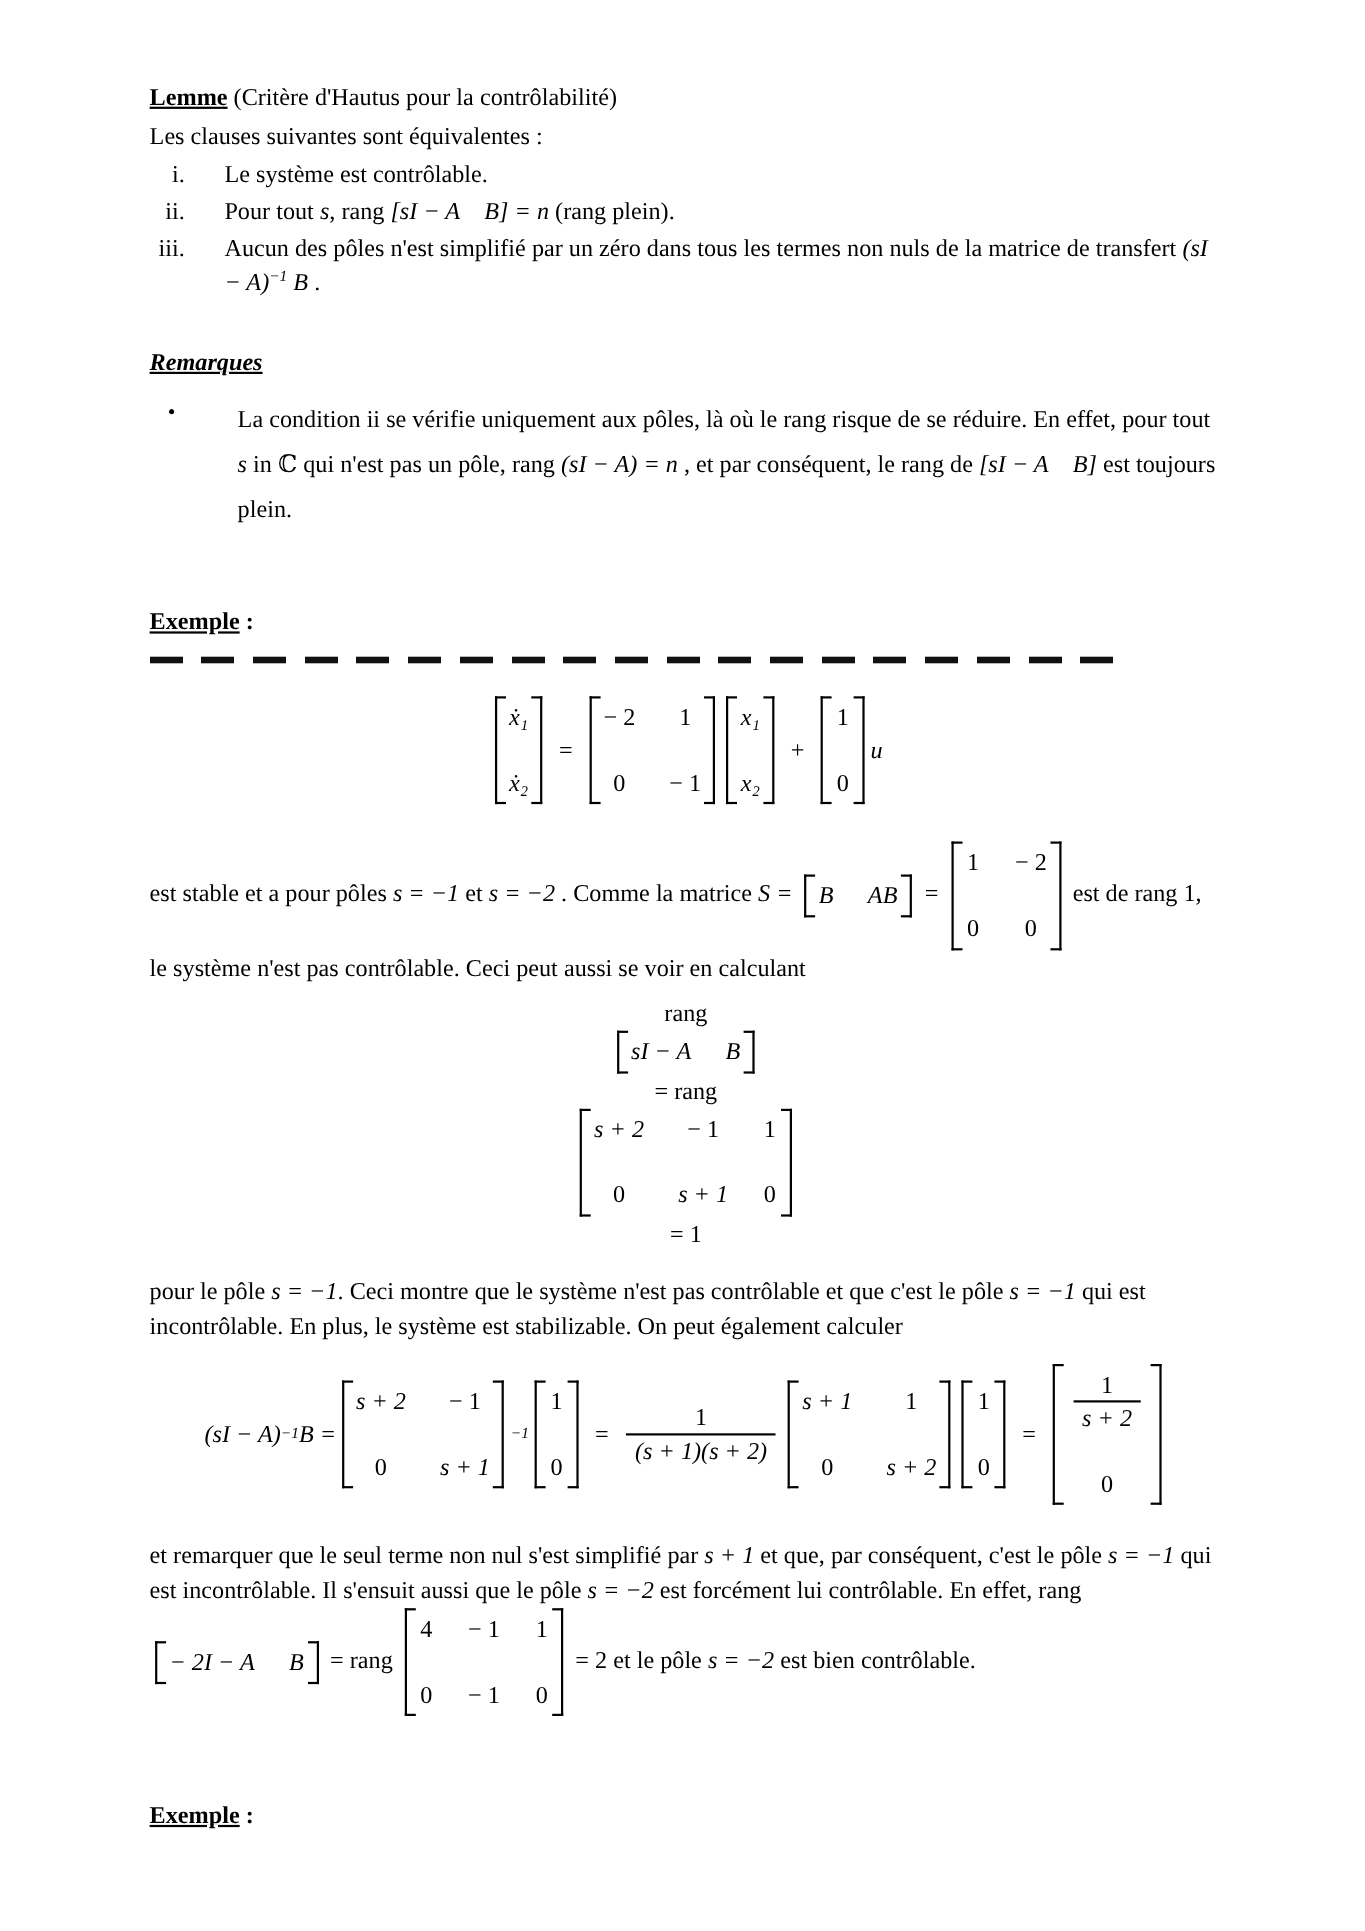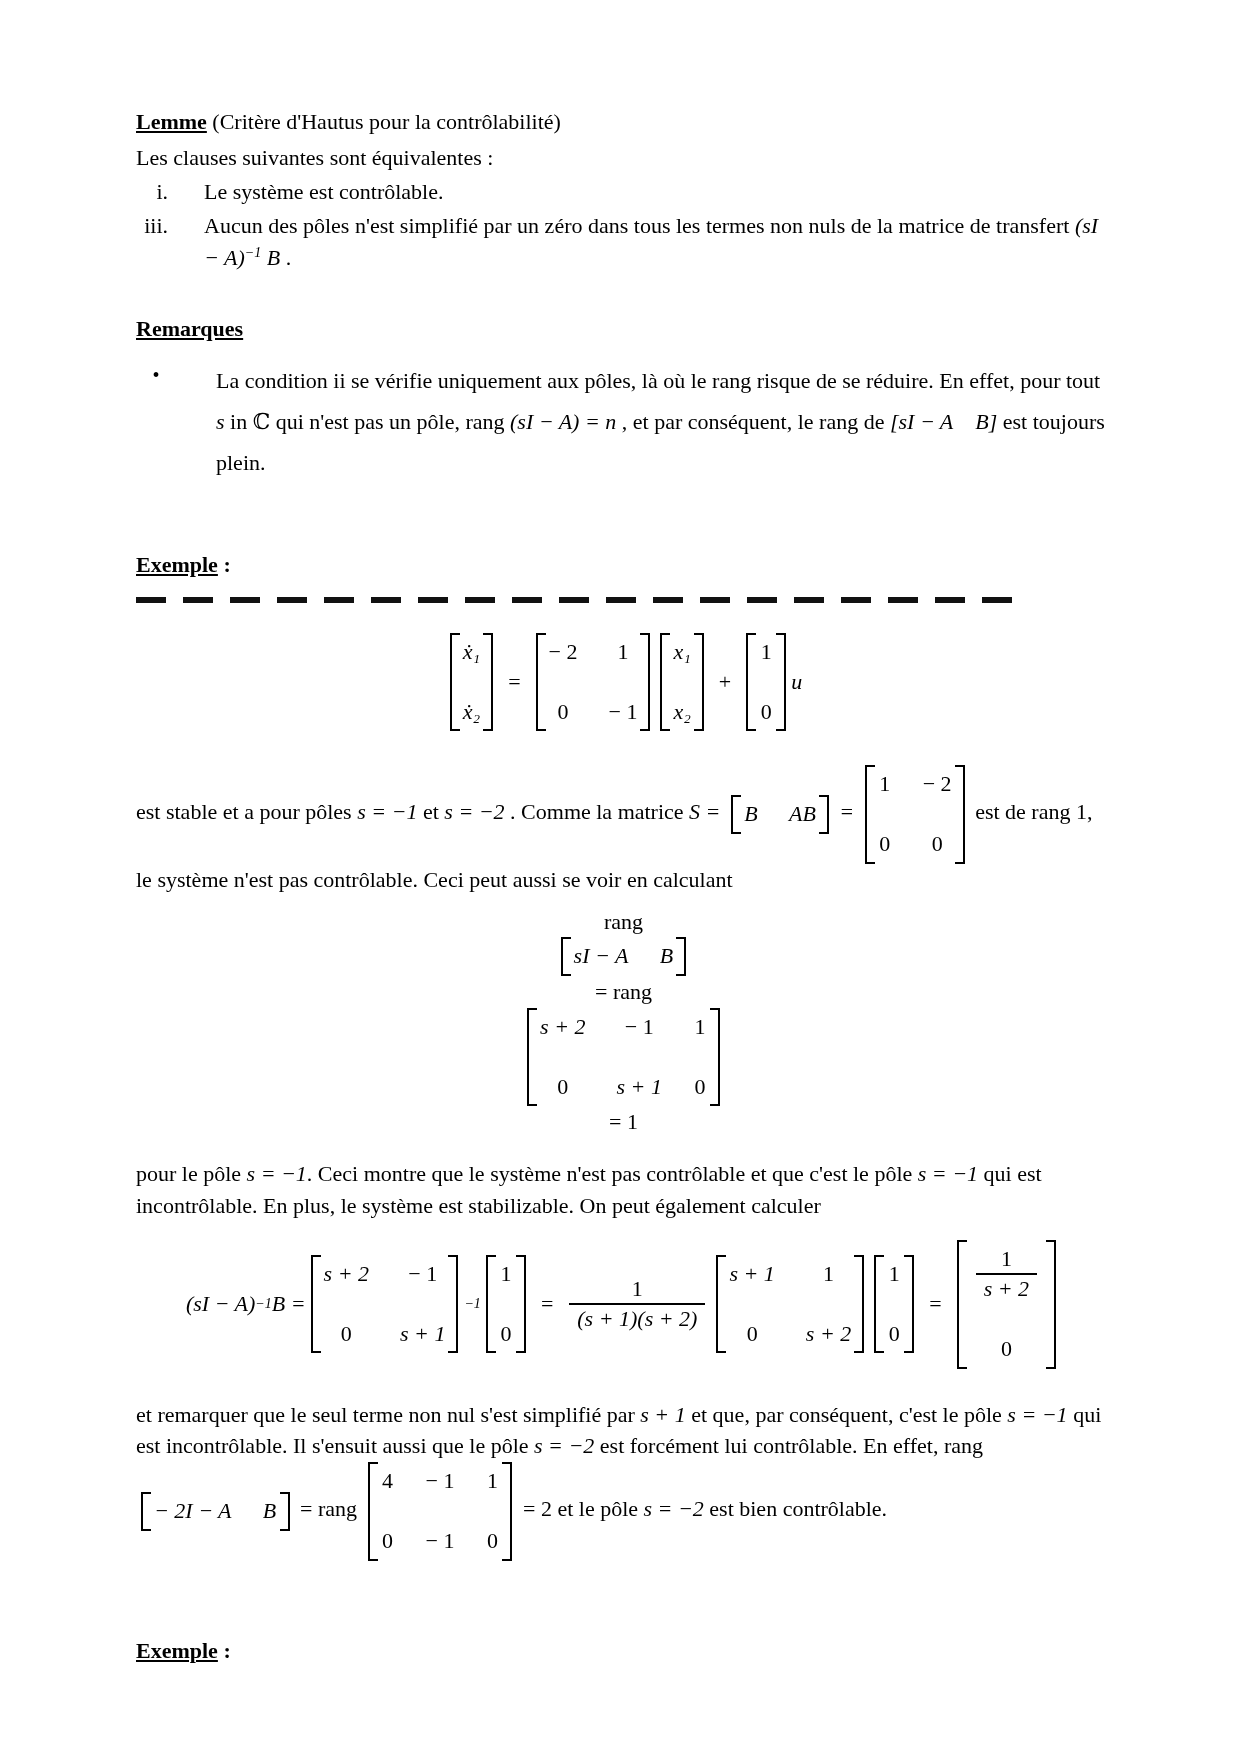--- a/index.html
+++ b/index.html
@@ -3,41 +3,41 @@
 <meta charset="utf-8">
 <style>
   * { box-sizing: border-box; }
   html, body { margin: 0; padding: 0; }
   body {
     width: 1241px; height: 1755px;
     background: #ffffff; color: #000000;
     font-family: "Liberation Serif", "DejaVu Serif", "DejaVu Sans", serif;
     font-size: 22px; line-height: 1.45;
   }
-  .page { width: 975px; margin-left: 136px; padding-top: 106px; }
+  .page { width: 975px; margin-left: 136px; padding-top: 72px; }
 
   p { margin: 0; }
   .hd { font-weight: bold; text-decoration: underline; }
   .bold { font-weight: bold; font-family: Liberation Serif, serif; }
   .mi { font-style: italic; }
   .mop { padding: 0 10px; }
 
   
   .li { display: flex; margin-top: 2px; }
   .li .num { flex: 0 0 32px; text-align: right; }
   .li .li-body { margin-left: 36px; flex: 1; }
 
   
   .bullet { display: flex; margin-top: 16px; }
   .bullet .dot { flex: 0 0 40px; text-align: center; font-size: 20px; }
   .bullet .bullet-body { flex: 1; margin-left: 40px; line-height: 1.85; }
 
   
   .sec-lemma { margin-bottom: 4px; }
-  .sec-remarques { margin-top: 40px; }
+  .sec-remarques { margin-top: 40px; font-style: italic; }
   .sec-exemple1 { margin-top: 66px; }
   .sec-exemple2 { margin-top: 74px; }
 
   
   .dashes {
     height: 6px; width: 90%;
     margin: 16px 0 22px 0;
     background: repeating-linear-gradient(90deg, #111 0, #111 30px, transparent 30px, transparent 47px);
   }
 
@@ -82,20 +82,24 @@
 
   <p class="sec-lemma"><span class="hd">Lemme</span><span>  (Critère d'Hautus pour la contrôlabilité)</span></p>
 
   <p>Les clauses suivantes sont équivalentes :</p>
 
   <div class="li">
     <span class="num">i.</span>
     <span class="li-body"><span>Le système est contrôlable.</span></span>
   </div>
   <div class="li">
+    <span class="num">ii.</span>
+    <span class="li-body"><span>Pour tout </span><span class="mi">s</span><span>,  rang </span><span class="mi">[sI − A B] = n</span><span>  (rang plein).</span></span>
+  </div>
+  <div class="li">
     <span class="num">iii.</span>
     <span class="li-body"><span>Aucun des pôles n'est simplifié par un zéro dans tous les termes non nuls de la matrice de transfert  </span><span class="mi">(sI − A)</span><sup class="msup">−1</sup><span class="mi"> B</span><span> .</span></span>
   </div>
 
   <p class="sec-remarques"><span class="hd">Remarques</span></p>
 
   <div class="bullet">
     <span class="dot">•</span>
     <p class="bullet-body"><span>La condition ii se vérifie uniquement aux pôles, là où le rang risque de se réduire.  En effet, pour tout </span><span class="mi">s</span><span> in ℂ qui n'est pas un pôle,  rang </span><span class="mi">(sI − A) = n</span><span> , et par conséquent, le rang de </span><span class="mi">[sI − A B]</span><span> est toujours plein.</span></p>
   </div>

